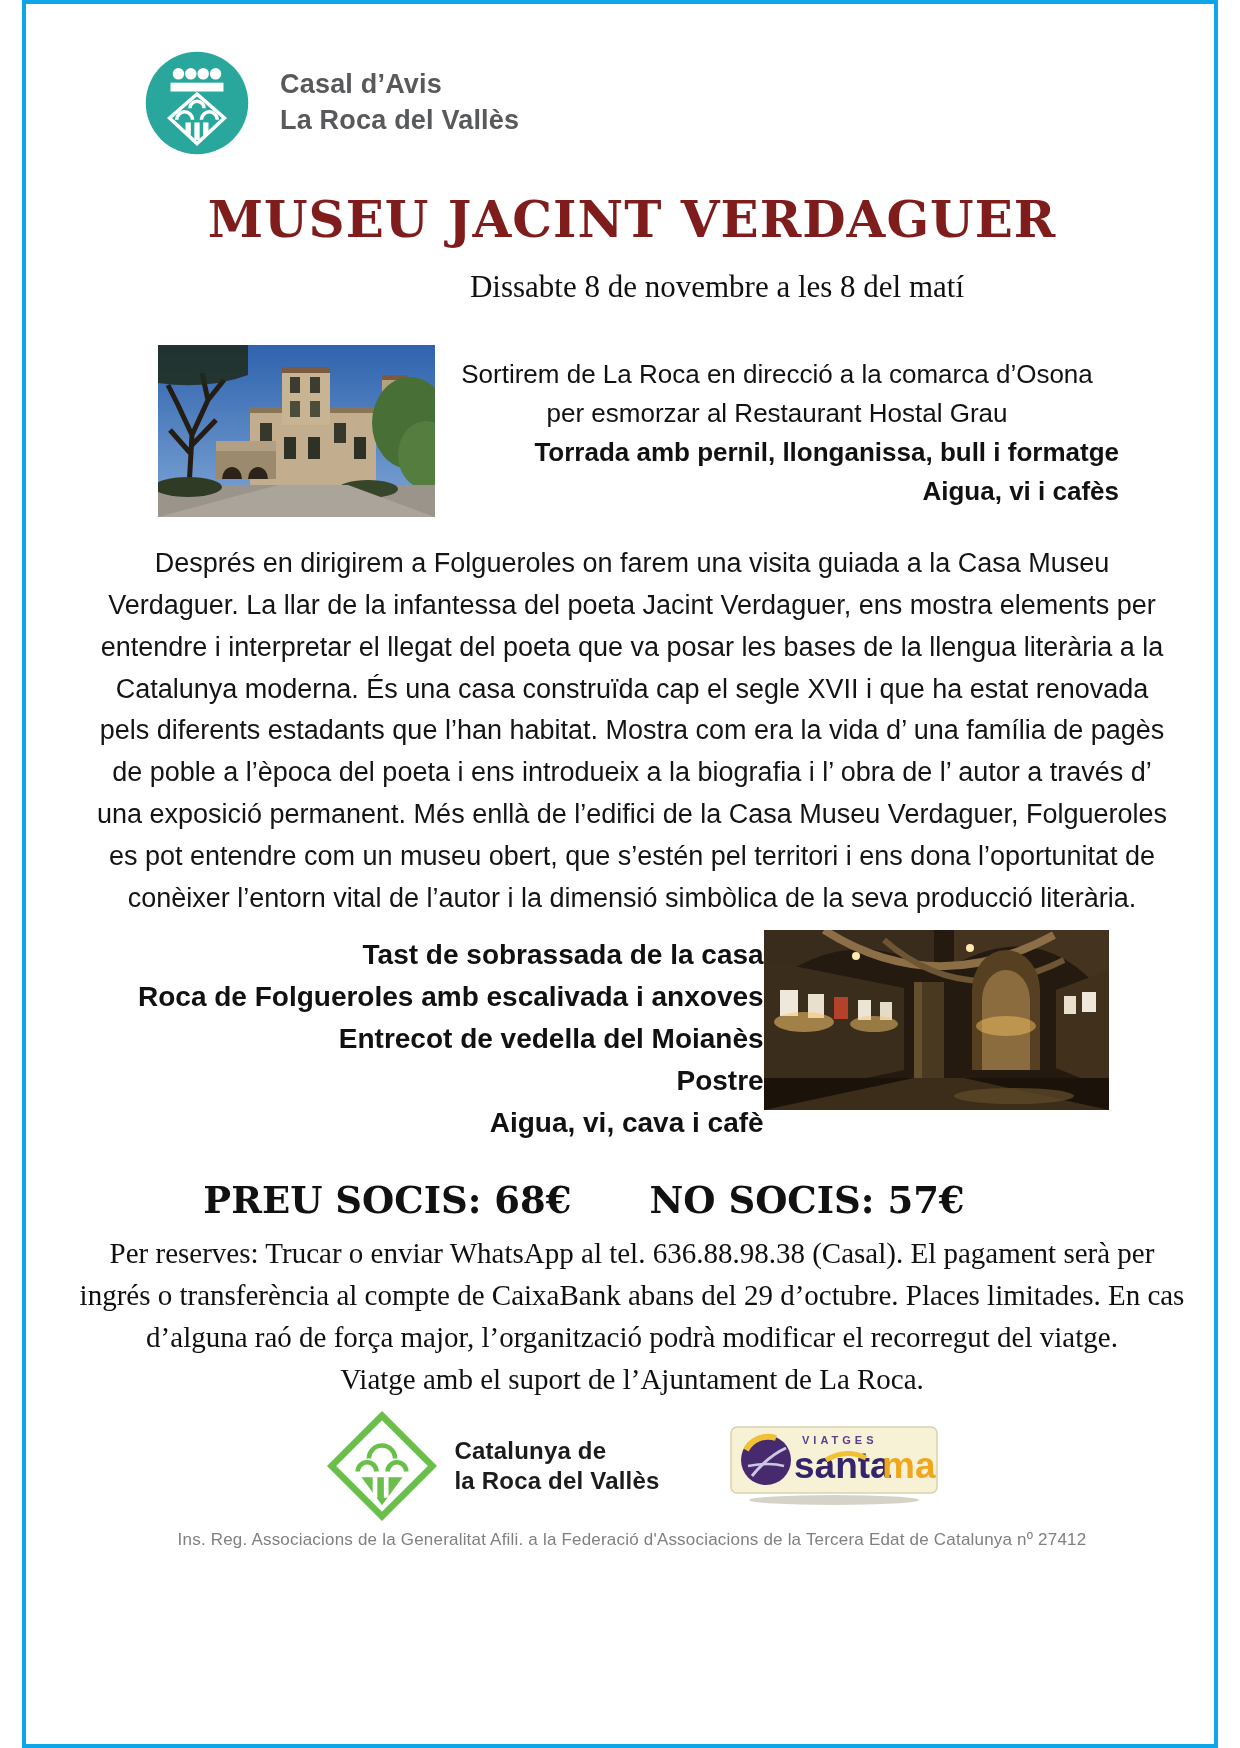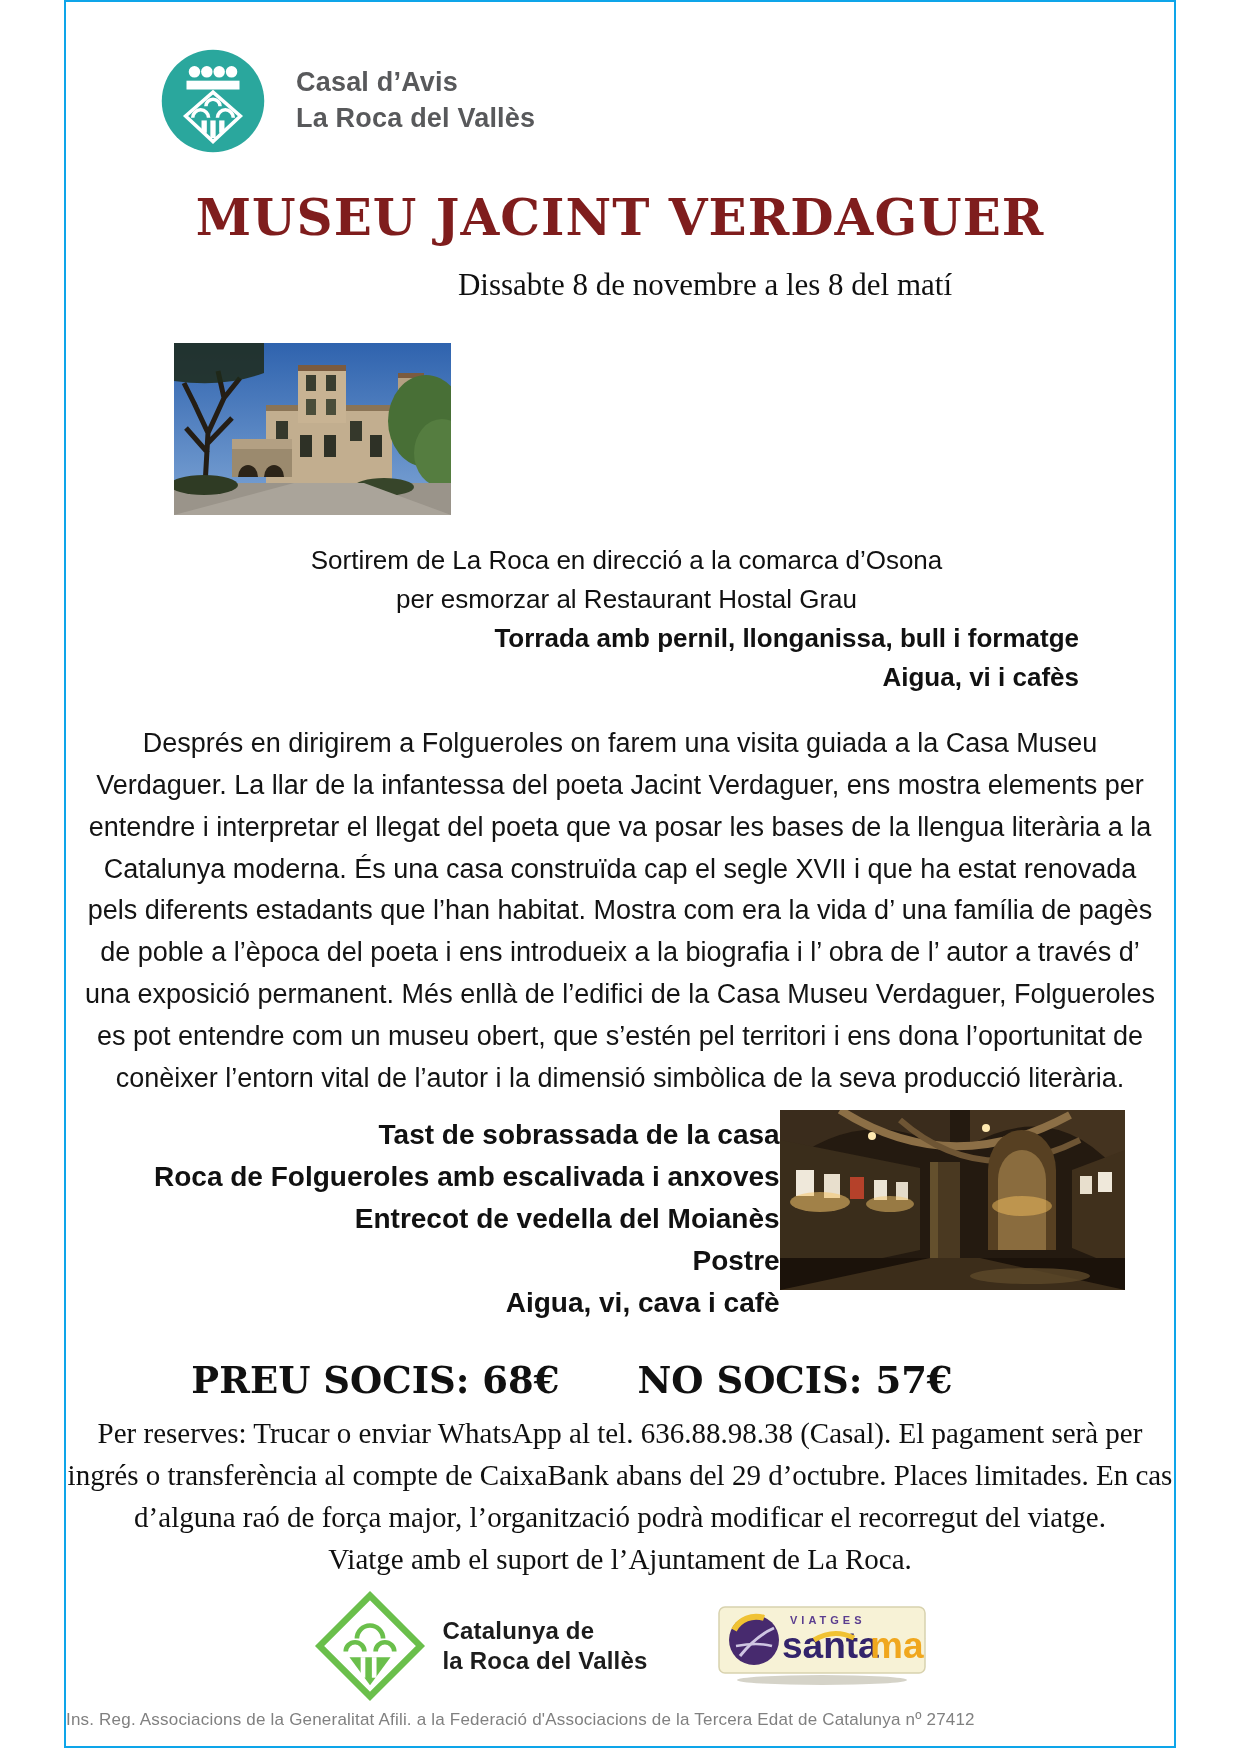--- a/index.html
+++ b/index.html
@@ -1,36 +1,36 @@
 <!DOCTYPE html>
 <html><head>
 <meta charset="utf-8">
 <style>
   html,body{margin:0;padding:0;background:#ffffff;}
   .page{
-    position:relative;width:1112px;height:1748px;margin:0 auto;
-    background:#ffffff;border:2px solid #0ea5e9;box-sizing:border-box;
-    overflow:hidden;font-family:"Liberation Sans",sans-serif;color:#111;
+    position:relative;width:1196px;height:1748px;margin:0 auto;
+    background:#ffffff;border:4px solid #0ea5e9;box-sizing:border-box;
+    overflow:hidden;font-family:"Liberation Sans",sans-serif;color:#111;padding-left:24px;
   }
   
   .brand{display:flex;align-items:center;gap:30px;margin:46px 0 0 94px;}
   .brand-logo{width:106px;height:106px;flex:0 0 auto;}
   .brand-text{font-weight:bold;font-size:27px;line-height:1.32;color:#58595b;letter-spacing:.2px;}
   
   .title{
     margin:34px 20px 0 20px;text-align:center;
     font-family:"DejaVu Serif","Liberation Serif",serif;font-weight:bold;
     font-size:50px;letter-spacing:1px;color:#7f1d1d;white-space:nowrap;
   }
   .date{
     margin-top:20px;padding-left:170px;text-align:center;
     font-family:"Liberation Serif",serif;font-size:31px;color:#101010;
   }
   
-  .intro-row{display:flex;margin:40px 95px 0 108px;gap:16px;flex-direction:column;}
+  .intro-row{display:flex;margin:40px 95px 0 108px;}
   .villa-photo{width:277px;height:172px;flex:0 0 auto;display:block;}
   .intro-text{flex:1;padding-top:10px;font-size:26px;line-height:1.5;}
   .intro-text .c{text-align:center;white-space:nowrap;}
   .intro-text .b{font-weight:bold;text-align:right;white-space:nowrap;}
   
   .body-par{
     width:1075px;margin:26px auto 0 auto;text-align:center;
     font-size:27px;line-height:1.55;color:#141414;
   }
   .dinner-intro{margin:2px auto 0 auto;text-align:center;font-size:27px;}
@@ -54,21 +54,21 @@
     font-size:29px;line-height:1.45;color:#101010;
   }
   
   .logos-row{display:flex;align-items:center;justify-content:center;gap:70px;margin-top:10px;}
   .aj-block{display:flex;align-items:center;gap:16px;}
   .aj-crest{width:112px;height:112px;}
   .aj-text{font-weight:bold;font-size:24px;line-height:1.25;color:#1c1c1c;letter-spacing:.2px;
            font-family:"Liberation Sans",sans-serif;}
   .santamar{position:relative;width:208px;height:80px;}
   .footer-note{
-    margin-top:8px;font-size:17px;color:#808080;letter-spacing:.2px;
+    margin-top:8px;text-align:center;font-size:17px;color:#808080;letter-spacing:.2px;
   }
 </style>
 </head>
 <body>
 
 <div class="page">
 
   <header class="brand">
     <svg class="brand-logo" viewBox="0 0 120 120">
       <circle cx="60" cy="60" r="58" fill="#2aa79d"></circle>

